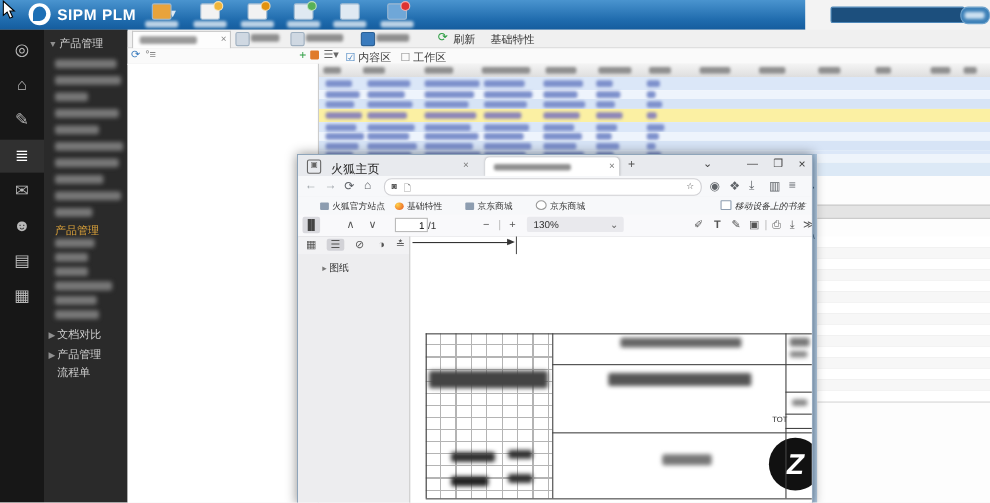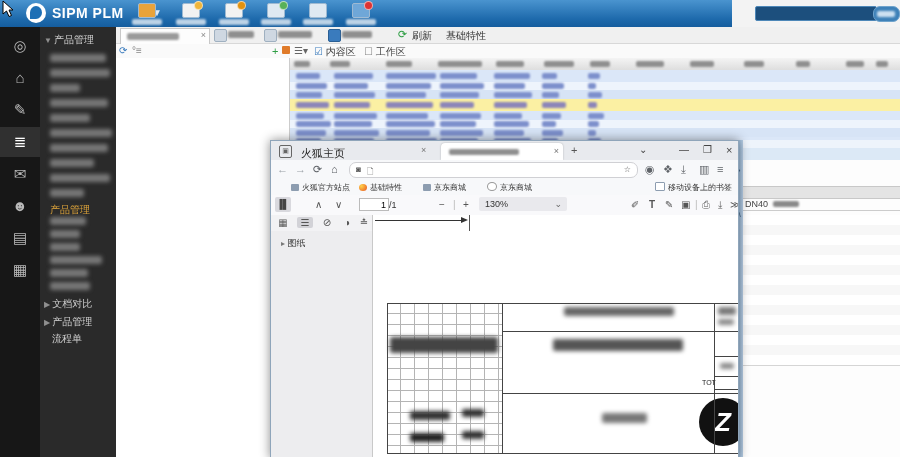--- a/index.html
+++ b/index.html
@@ -295,24 +295,20 @@
   </div>
 
   <div id="splitter" class="abs">
     <div class="abs" style="left:0px;top:26px;color:#2a4d6e;font-size:8px;">»</div>
     <div class="abs" style="left:0px;top:70px;color:#4a6d8e;font-size:8px;">∧</div>
   </div>
   <div id="rpanel" class="abs">
     <div class="abs" style="left:0;top:0;width:157px;height:8px;background:#eef4fb;"></div>
     <div class="abs" style="left:0;top:8px;width:157px;height:12px;background:#dce9f6;"></div>
     <div class="abs" style="left:0;top:46px;width:157px;height:11px;background:#e4e4e4;border-top:1px solid #c8c8c8;border-bottom:1px solid #c8c8c8;"></div>
-    <div class="abs" style="left:0;top:58px;width:157px;height:12px;border-bottom:1px solid #cccccc;font-size:9px;color:#444;">
-      <span style="position:absolute;left:2px;top:1px;">DN40</span>
-      <span class="blur1" style="position:absolute;left:30px;top:3px;width:26px;height:6px;background:#8a8a8a;display:inline-block;"></span>
-    </div>
     <div id="rp-stripes" class="abs" style="left:0;top:75px;width:157px;">
         <div class="rp-stripe" style="position: absolute; left: 0px; top: 0px; width: 157px; height: 10px; border-bottom: 1px solid rgb(213, 213, 213); background: rgb(255, 255, 255);"></div>
         <div class="rp-stripe" style="position: absolute; left: 0px; top: 10px; width: 157px; height: 10px; border-bottom: 1px solid rgb(213, 213, 213); background: rgb(247, 247, 247);"></div>
         <div class="rp-stripe" style="position: absolute; left: 0px; top: 20px; width: 157px; height: 10px; border-bottom: 1px solid rgb(213, 213, 213); background: rgb(255, 255, 255);"></div>
         <div class="rp-stripe" style="position: absolute; left: 0px; top: 30px; width: 157px; height: 10px; border-bottom: 1px solid rgb(213, 213, 213); background: rgb(247, 247, 247);"></div>
         <div class="rp-stripe" style="position: absolute; left: 0px; top: 40px; width: 157px; height: 10px; border-bottom: 1px solid rgb(213, 213, 213); background: rgb(255, 255, 255);"></div>
         <div class="rp-stripe" style="position: absolute; left: 0px; top: 50px; width: 157px; height: 10px; border-bottom: 1px solid rgb(213, 213, 213); background: rgb(247, 247, 247);"></div>
         <div class="rp-stripe" style="position: absolute; left: 0px; top: 60px; width: 157px; height: 10px; border-bottom: 1px solid rgb(213, 213, 213); background: rgb(255, 255, 255);"></div>
         <div class="rp-stripe" style="position: absolute; left: 0px; top: 70px; width: 157px; height: 10px; border-bottom: 1px solid rgb(213, 213, 213); background: rgb(247, 247, 247);"></div>
         <div class="rp-stripe" style="position: absolute; left: 0px; top: 80px; width: 157px; height: 10px; border-bottom: 1px solid rgb(213, 213, 213); background: rgb(255, 255, 255);"></div>
@@ -356,21 +352,21 @@
       <div class="nav-ico abs" style="left:410px;">⤓</div>
       <div class="nav-ico abs" style="left:428px;">▥</div>
       <div class="nav-ico abs" style="left:446px;">≡</div>
     </div>
 
     <div id="bbook" class="abs">
       <div class="bm abs" style="left:20px;"><span class="fi"></span><span>火狐官方站点</span></div>
       <div class="bm abs" style="left:88px;"><span class="fi" style="background:radial-gradient(circle at 30% 30%,#ffd24a,#e8541f);border-radius:50%;"></span><span>基础特性</span></div>
       <div class="bm abs" style="left:152px;"><span class="fi"></span><span>京东商城</span></div>
       <div class="bm abs" style="left:216px;"><span class="fi" style="background:#fff;border:1px solid #999;border-radius:50%;"></span><span>京东商城</span></div>
-      <div class="bm abs" style="right:6px;"><span class="fi" style="background:#fff;border:1px solid #8d9db0;"></span><span>移动设备上的书签</span></div>
+      <div class="bm abs" style="right:6px;font-style:italic;"><span class="fi" style="background:#fff;border:1px solid #8d9db0;"></span><span>移动设备上的书签</span></div>
     </div>
 
     <div id="ptool" class="abs">
       <div class="abs" style="left:4px;top:2px;width:16px;height:15px;background:#d9d9de;border-radius:2px;color:#444;font-size:9px;text-align:center;line-height:15px;">▐▌</div>
       <div class="pico abs" style="left:44px;">∧</div>
       <div class="pico abs" style="left:64px;">∨</div>
       <input id="pg-input" class="abs" value="1" style="">
       <div class="abs" style="left:118px;top:5px;font-size:9px;color:#333;">/1</div>
       <div class="pico abs" style="left:168px;">−</div>
       <div class="pico abs" style="left:182px;color:#bbb;">|</div>
@@ -390,21 +386,21 @@
     </div>
 
     <div id="psideicons" class="abs">
       <div class="psico abs" style="left:4px;">▦</div>
       <div class="psico abs sel" style="left:26px;">☰</div>
       <div class="psico abs" style="left:48px;">⊘</div>
       <div class="psico abs" style="left:68px;">◑</div>
       <div class="psico abs" style="left:85px;">≛</div>
     </div>
     <div id="psidebar" class="abs">
-      <div class="abs" style="left:10px;top:6px;font-size:9px;color:#333;">
+      <div class="abs" style="left:22px;top:6px;font-size:9px;color:#333;font-family:Liberation Serif, serif;">
         <span style="color:#777;font-size:8px;">▸</span>
         <span>图纸</span>
       </div>
     </div>
 
     <div id="ppage" class="abs">
 
       <div class="abs" style="left:2px;top:5px;width:88px;height:1px;background:#333;"></div>
       <div class="abs" style="left:88px;top:2px;width:0;height:0;border-left:7px solid #333;border-top:3.5px solid transparent;border-bottom:3.5px solid transparent;"></div>
       <div class="abs" style="left:96px;top:0px;width:1px;height:16px;background:#555;"></div>

